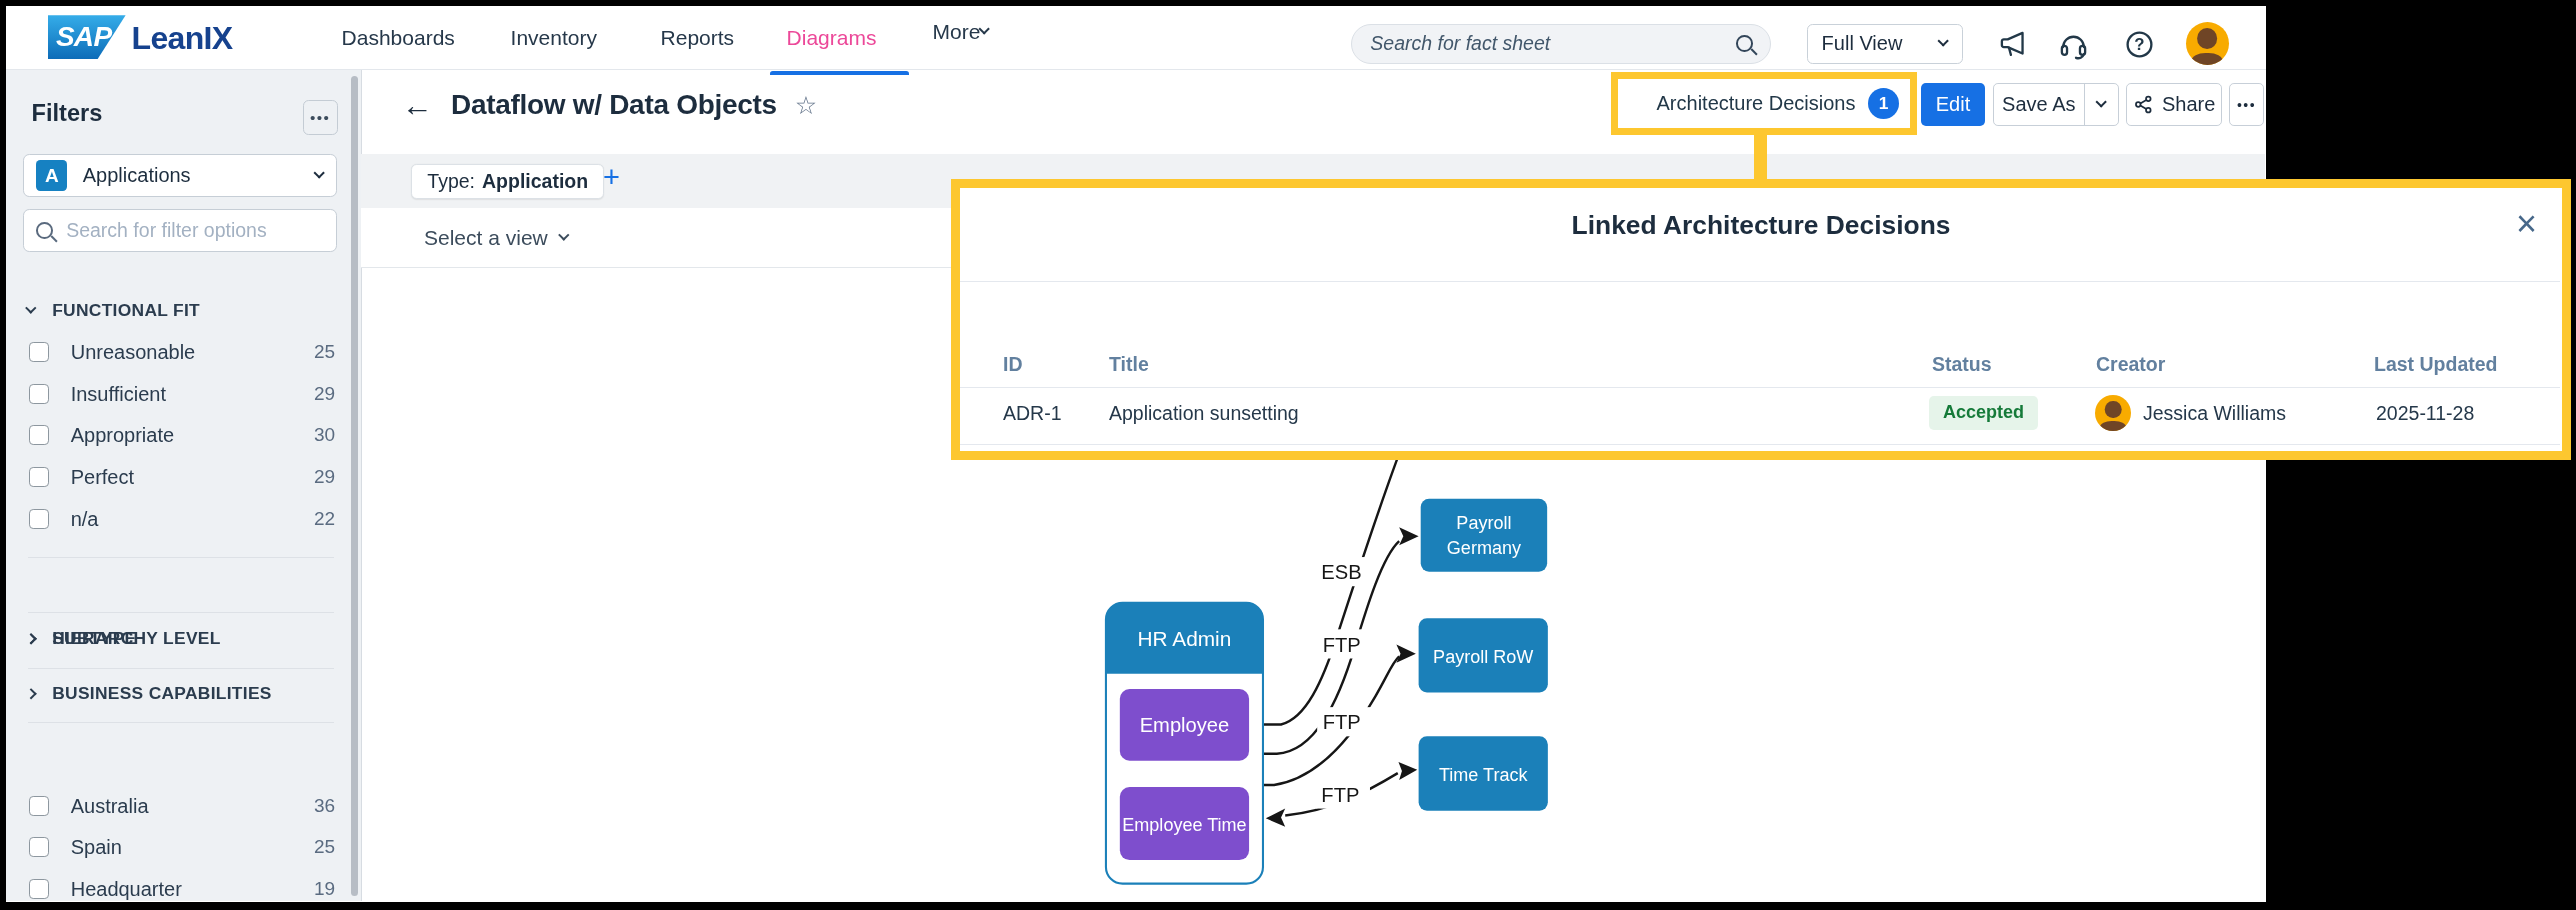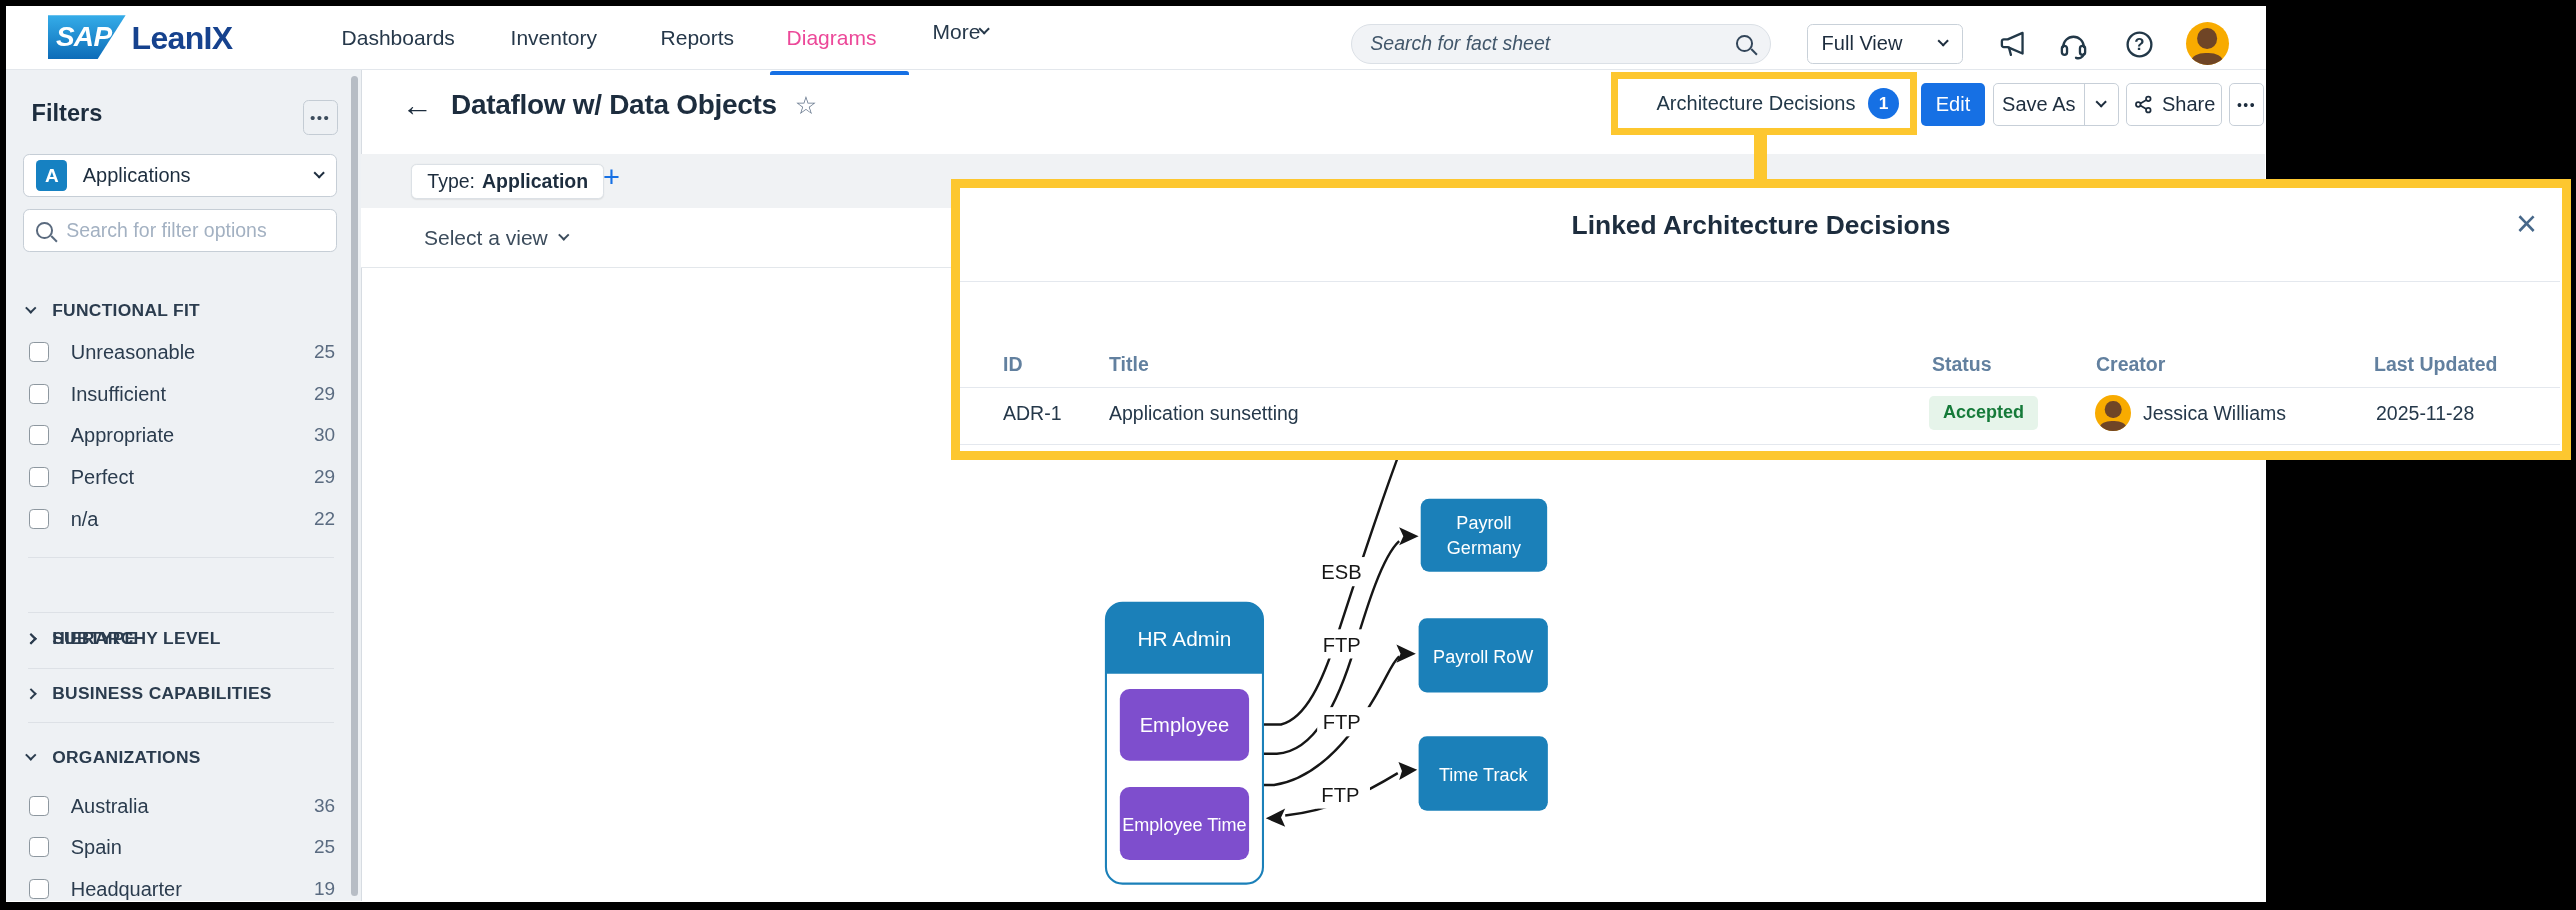--- a/index.html
+++ b/index.html
@@ -212,24 +212,20 @@
     <div class="sb-section abs" style="top:552px;">
       <span class="chev right"></span>
       <span class="t">HIERARCHY LEVEL</span>
     </div>
     <div class="sb-div abs" style="top:599px;"></div>
     <div class="sb-section abs" style="top:607px;">
       <span class="chev right"></span>
       <span class="t">BUSINESS CAPABILITIES</span>
     </div>
     <div class="sb-div abs" style="top:653px;"></div>
-    <div class="sb-section abs" style="top:671px;">
-      <span class="chev down"></span>
-      <span class="t">ORGANIZATIONS</span>
-    </div>
     <div class="sb-row abs" style="top:716px;">
       <span class="cbx"></span>
       <span class="lbl">Australia</span>
       <span class="cnt">36</span>
     </div>
     <div class="sb-row abs" style="top:757px;">
       <span class="cbx"></span>
       <span class="lbl">Spain</span>
       <span class="cnt">25</span>
     </div>

